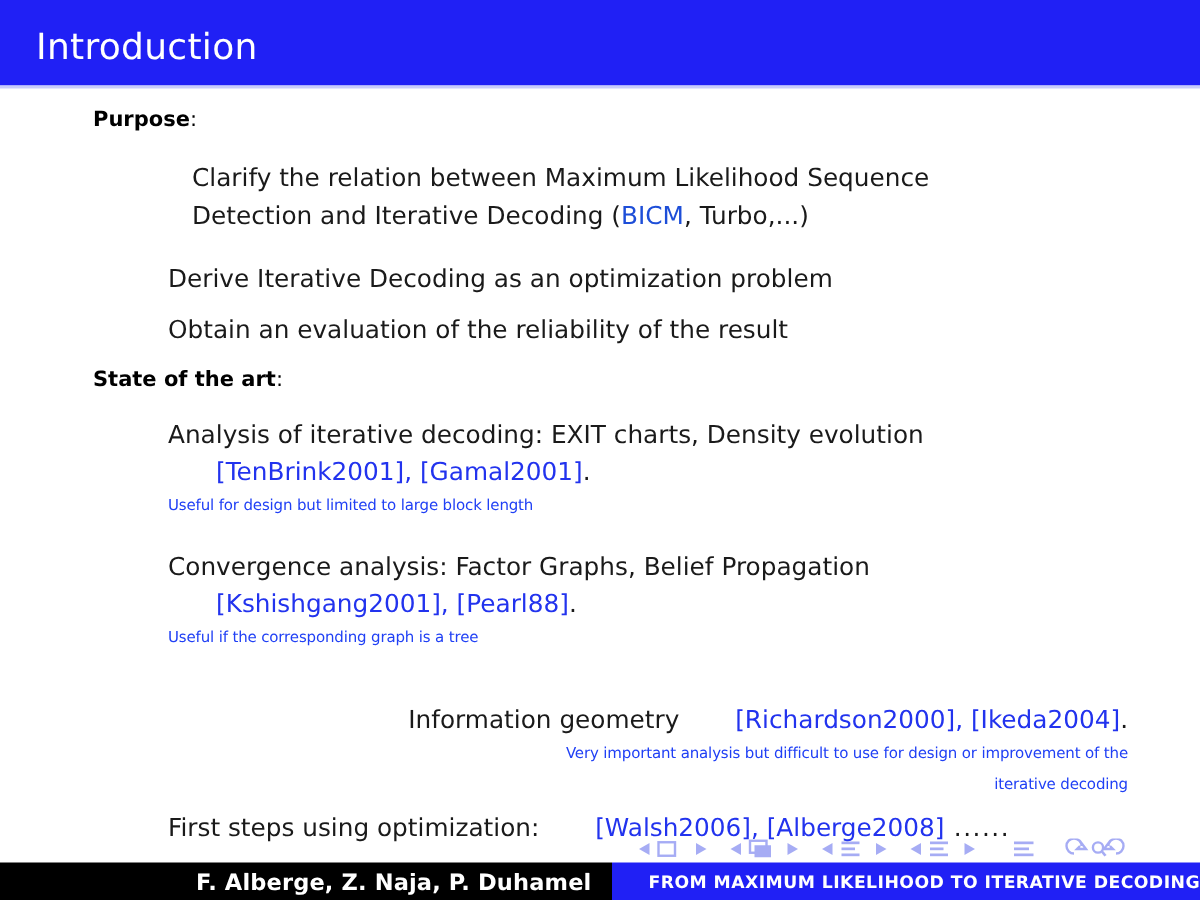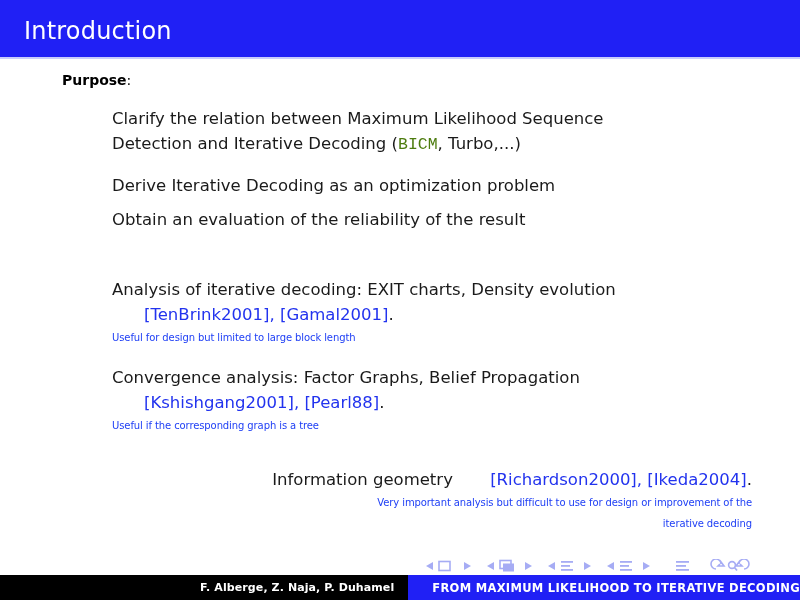--- a/index.html
+++ b/index.html
@@ -78,22 +78,21 @@
     line-height: 25px;
     color: #1a1a1a;
     font-family: "DejaVu Sans", sans-serif;
   }
   .item .line { display: block; white-space: nowrap; }
   .cite {
     color: #2233ee;
     margin-left: 32px;
   }
   .accent {
-    color: #4d7c0f;
-    font-family: Liberation Mono, monospace;
+    color: #1d4ed8;
   }
   .note {
     display: block;
     color: #2040f5;
     font-size: 10px;
     line-height: 21px;
     letter-spacing: -0.1px;
   }
   .dots {
     color: #1a1a1a;
@@ -124,21 +123,21 @@
     height: 25px;
     background: #000000;
     display: flex;
     align-items: center;
     justify-content: flex-end;
     box-sizing: border-box;
     padding-right: 14px;
   }
   .footer-left span {
     color: #ffffff;
-    font-size: 11px;
+    font-size: 15px;
     font-weight: 700;
     letter-spacing: 0.1px;
     white-space: nowrap;
     font-family: "DejaVu Sans", sans-serif;
   }
   .footer-right {
     flex: 1;
     height: 25px;
     background: #2020f5;
     display: flex;
@@ -163,52 +162,58 @@
   <div class="header-bar"></div>
   <div class="header-title">Introduction</div>
   <div class="header-rule"></div>
 
   <div class="content">
 
     <div class="heading" style="top:8px;">
       <b>Purpose</b><span>:</span>
     </div>
 
-    <div class="item" style="top:44px;">
+    <div class="item" style="top:44px;margin-left:16px;">
       <span class="line">Clarify the relation between Maximum Likelihood Sequence</span>
       <span class="line"><span>Detection and Iterative Decoding (</span><span class="accent">BICM</span><span>, Turbo,...)</span></span>
     </div>
 
     <div class="item" style="top:145px;">
       <span class="line">Obtain an evaluation of the reliability of the result</span>
     </div>
 
     <div class="item" style="top:111px;">
       <span class="line">Derive Iterative Decoding as an optimization problem</span>
     </div>
 
+    <div class="heading" style="top:181px;">
+      <b>State of the art</b><span>:</span>
+    </div>
 
     <div class="item" style="top:215px;">
       <span class="line">Analysis of iterative decoding:  EXIT charts, Density evolution</span>
       <span class="line"><span class="cite">[TenBrink2001], [Gamal2001]</span><span>.</span></span>
       <span class="note">Useful for design but limited to large block length</span>
     </div>
 
     <div class="item" style="top:303px;">
       <span class="line">Convergence analysis:  Factor Graphs, Belief Propagation</span>
       <span class="line"><span class="cite">[Kshishgang2001], [Pearl88]</span><span>.</span></span>
       <span class="note">Useful if the corresponding graph is a tree</span>
     </div>
 
     <div class="item" style="top:405px;text-align:right;">
       <span class="line"><span>Information geometry </span><span class="cite">[Richardson2000], [Ikeda2004]</span><span>.</span></span>
       <span class="note">Very important analysis but difficult to use for design or improvement of the</span>
       <span class="note">iterative decoding</span>
     </div>
 
+    <div class="item" style="top:477px;">
+      <span class="line"><span>First steps using optimization:  </span><span class="cite">[Walsh2006], [Alberge2008]</span><span class="dots"> ......</span></span>
+    </div>
 
   </div>
 
   <div class="navsymbols">
     <svg width="330" height="14" viewBox="0 0 330 14" xmlns="http://www.w3.org/2000/svg">
       <g fill="#3b49e8">
 
         <polygon points="2,7 9,3 9,11"></polygon>
         <rect x="15" y="2.5" width="11" height="9" fill="none" stroke="#3b49e8" stroke-width="1.6"></rect>
         <polygon points="40,3 47,7 40,11"></polygon>

